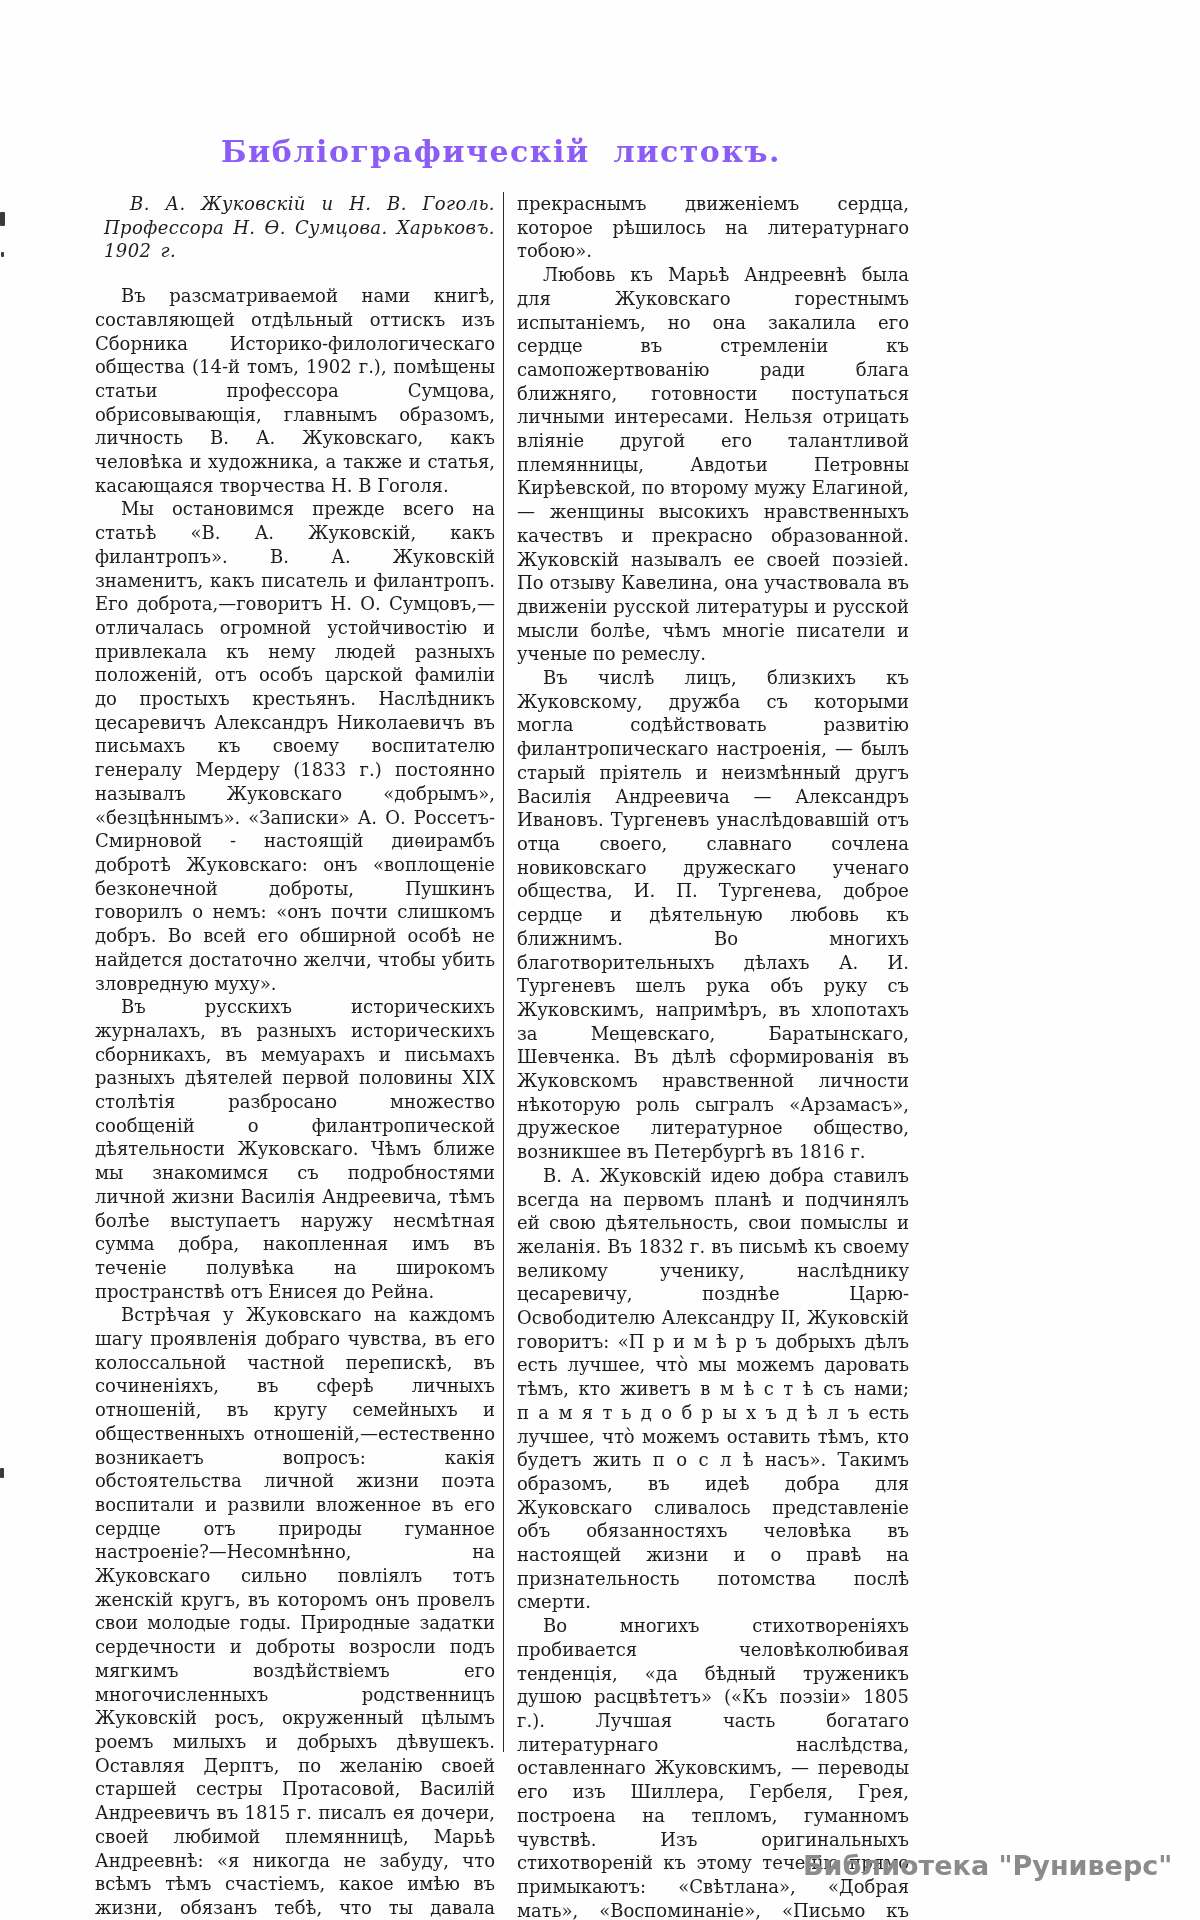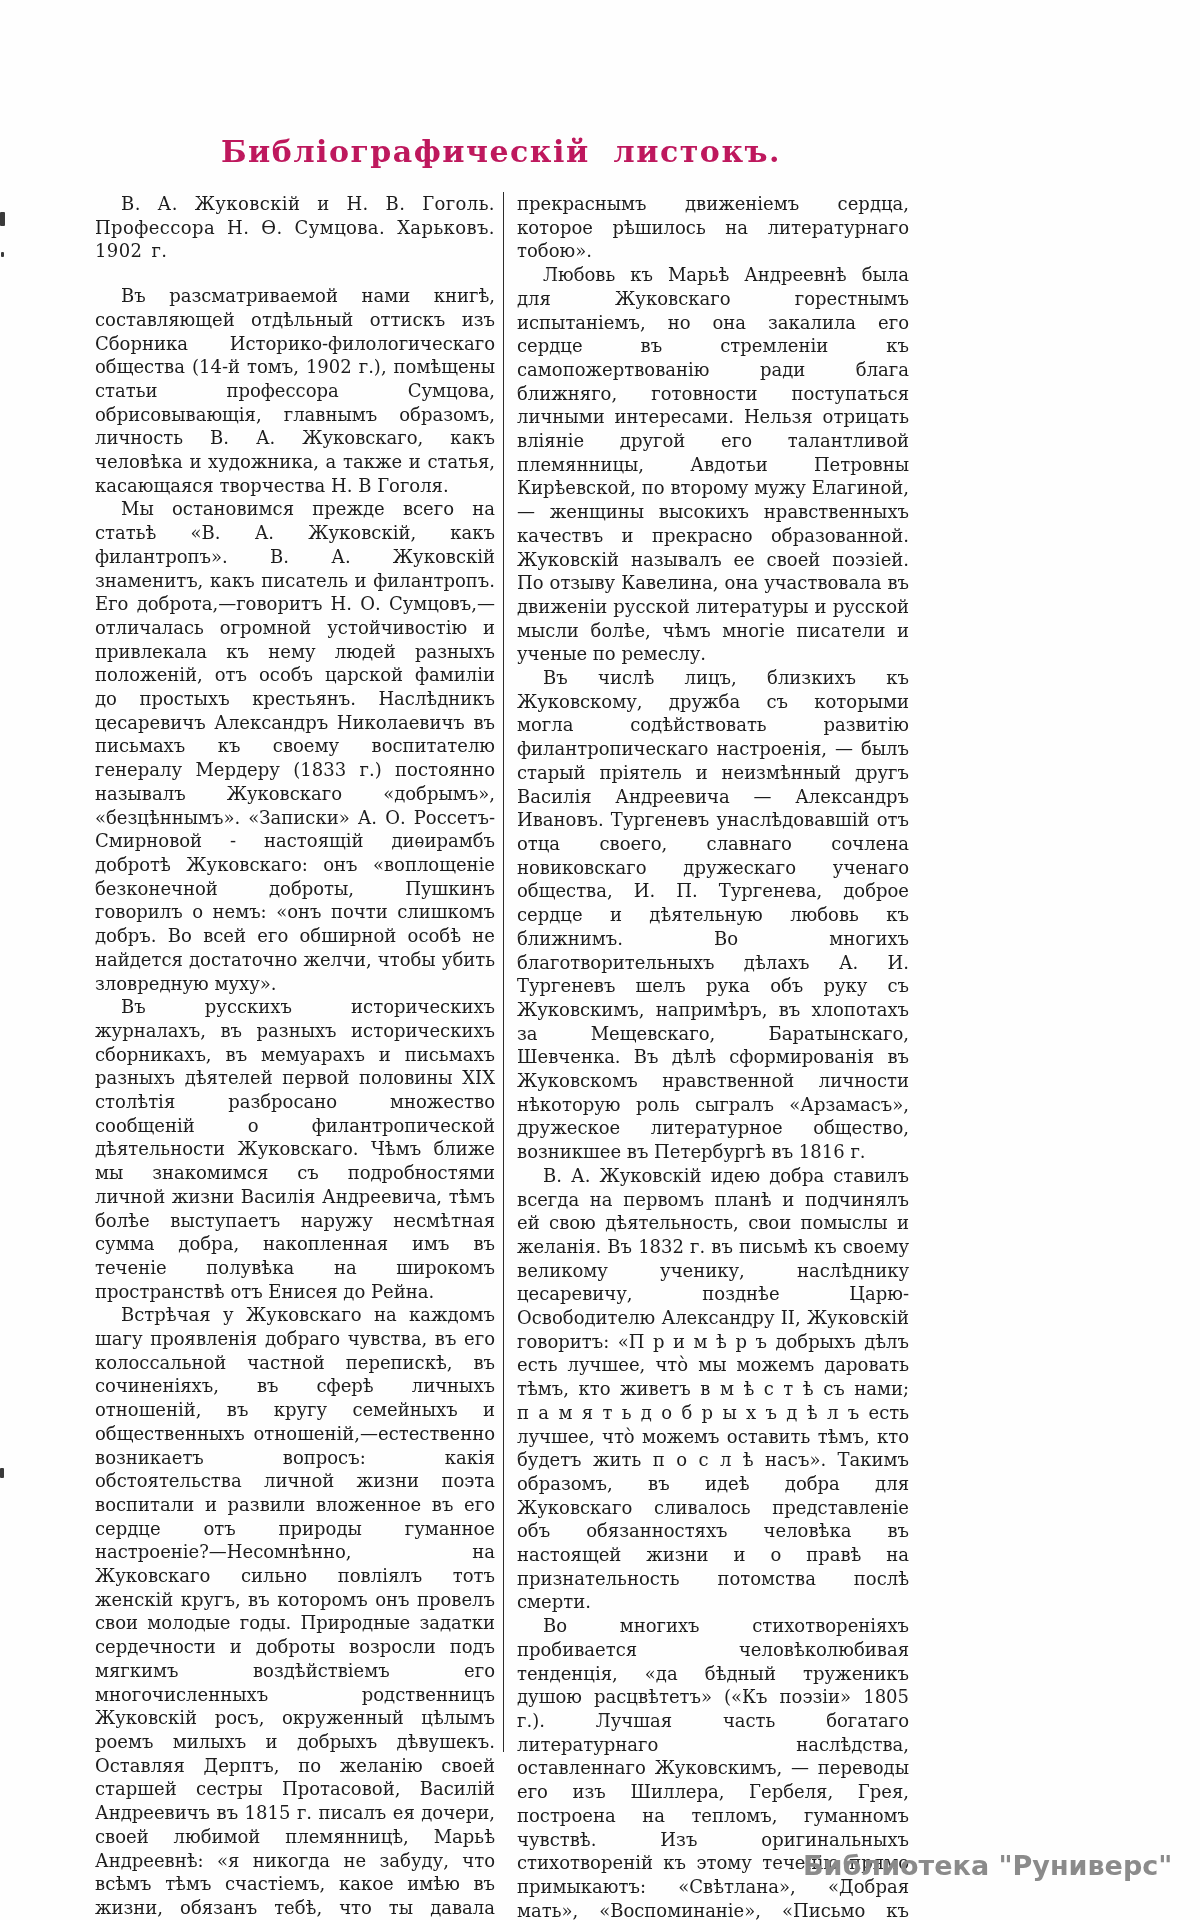--- a/index.html
+++ b/index.html
@@ -17,38 +17,39 @@
   }
   .title {
     position: absolute;
     top: 134px; left: 95px; width: 812px;
     margin: 0;
     text-align: center;
     font-size: 30px;
     font-weight: bold;
     letter-spacing: 1.5px;
     word-spacing: 12px;
-    color: #be185d;
+    color: #8b5cf6;
   }
   .col {
     position: absolute;
     top: 192px;
     font-size: 18px;
     line-height: 23.7px;
     text-align: justify;
     color: #1d1d1d;
   }
   .col-left  { left: 95px;  width: 400px; }
   .col-right { left: 517px; width: 392px; }
   .citation {
-    margin: 0 0 21px 0;
+    margin: 0 0 21px 9px;
     text-indent: 26px;
     text-align: justify;
     letter-spacing: 0.4px;
     word-spacing: 3px;
+    font-style: italic;
   }
   .para { margin: 0; text-align: justify; }
   .para.indent { text-indent: 26px; }
   .divider {
     position: absolute;
     left: 503px; top: 192px;
     width: 1px; height: 1560px;
     background: #2c2c2c;
   }
   .watermark {

